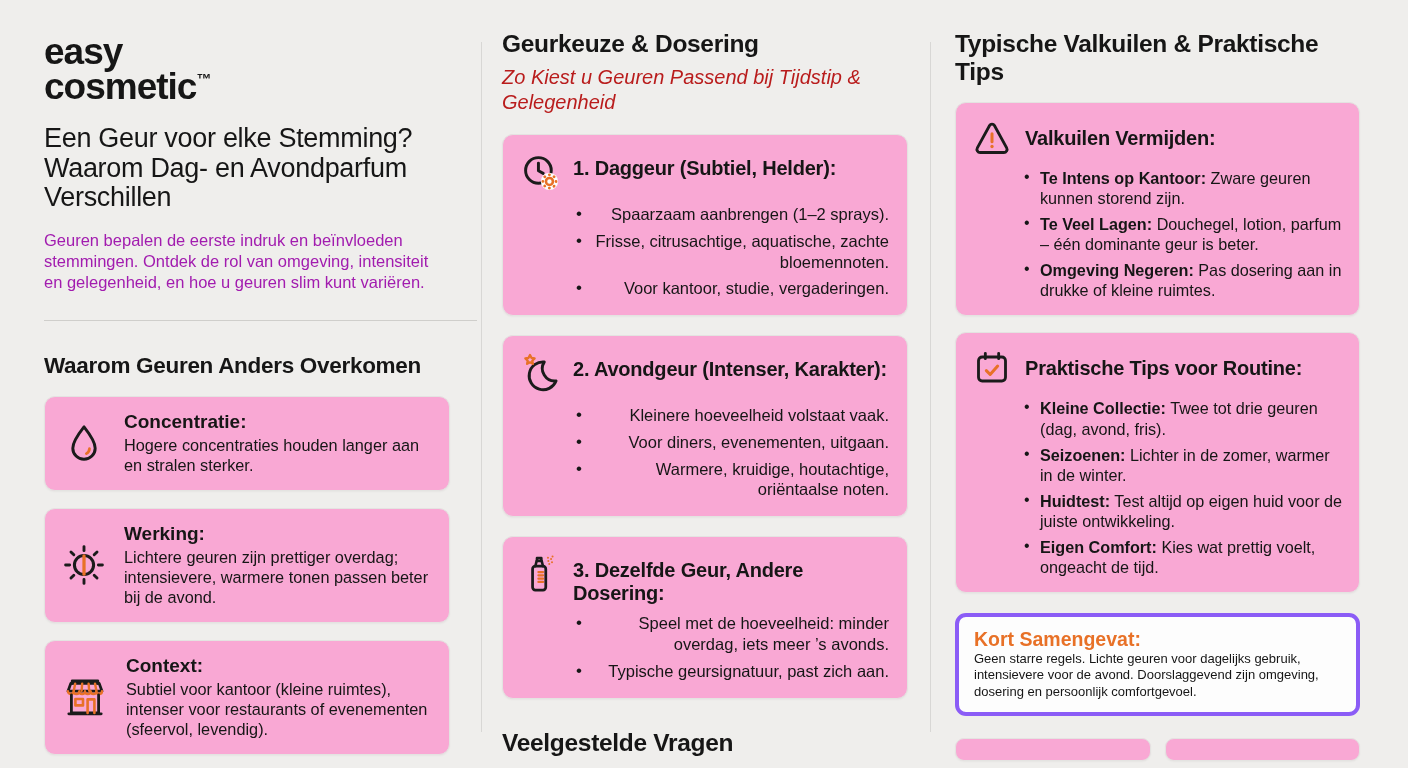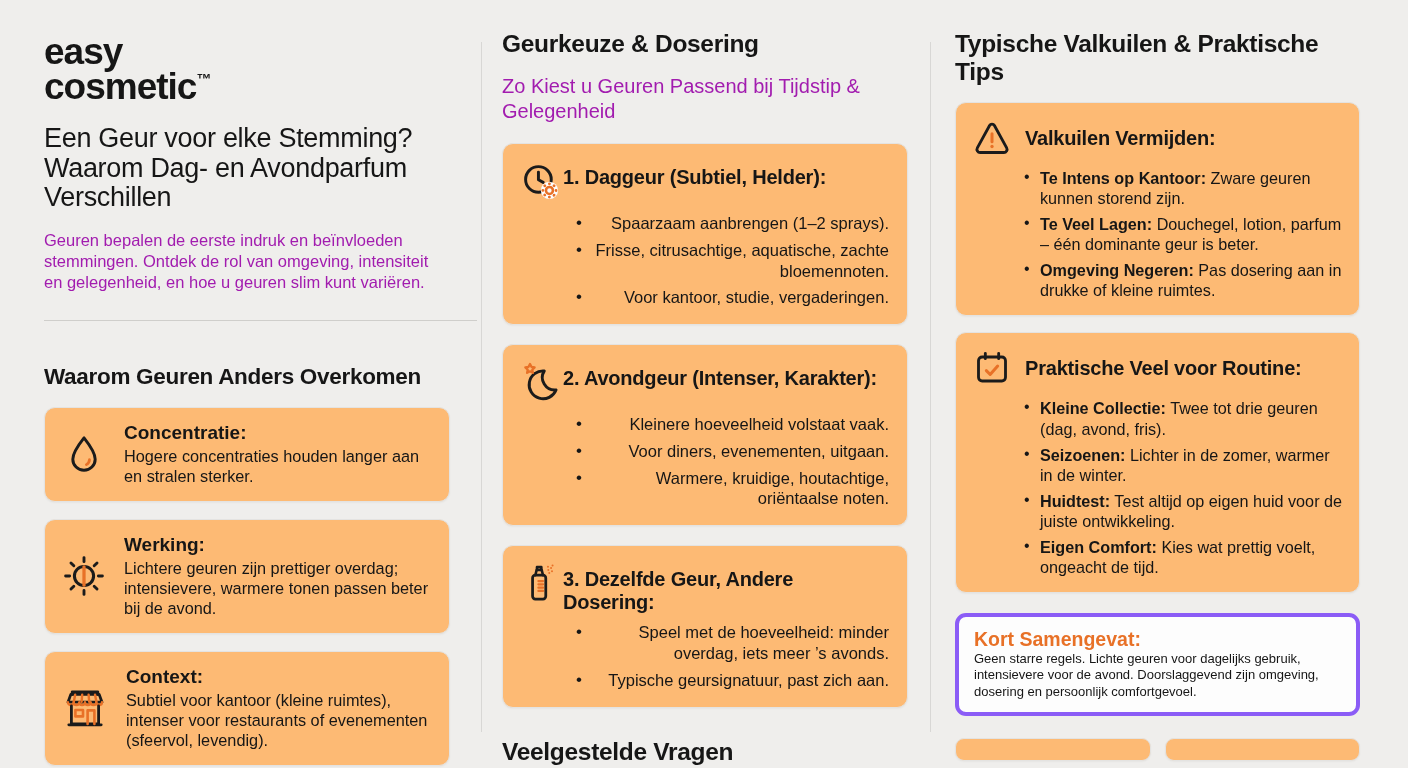--- a/index.html
+++ b/index.html
@@ -18,38 +18,38 @@
   .col-left  { left:44px;  width:406px; }
   .col-mid   { left:502px; width:406px; }
   .col-right { left:955px; width:405px; }
 
   
   .brand { margin-top:34px; font-weight:bold; font-size:37px; line-height:0.95; letter-spacing:-1px; }
   .brand .tm { font-size:15px; font-weight:bold; position:relative; top:-15px; letter-spacing:0; }
   .page-title { margin-top:20px; font-weight:normal; font-size:27px; line-height:1.09; letter-spacing:-0.3px; }
   .intro { margin-top:17px; font-size:16.5px; line-height:1.3; color:#a21caf; }
   .hr { margin-top:26px; height:1px; background:#cfcecb; width:433px; }
-  .section-title { margin-top:43px; font-weight:bold; font-size:22.5px; letter-spacing:-0.3px; }
+  .section-title { margin-top:32px; font-weight:bold; font-size:22.5px; letter-spacing:-0.3px; }
 
   .card {
-    background:#fdba74;
+    background:#f9a8d4;
     border:1px solid #e4e3e1;
     border-radius:11px;
     box-shadow:0 1px 2px rgba(0,0,0,0.04);
   }
   .info-card { margin-top:17px; display:flex; align-items:center; gap:17px; padding:14px 18px 14px 16px; min-height:84px; }
   .info-card .iconbox { flex:0 0 46px; display:flex; align-items:center; justify-content:center; }
   .info-card h3 { font-size:19px; font-weight:bold; margin-bottom:2px; }
   .info-card p { font-size:16.3px; line-height:1.25; }
 
   
   .col-mid h2, .col-right h2 { margin-top:30px; font-weight:bold; font-size:24.5px; letter-spacing:-0.3px; }
-  .subtitle { margin-top:16px; font-size:20px; line-height:1.25; color:#a21caf; }
+  .subtitle { margin-top:7px; font-size:20px; line-height:1.25; color:#b91c1c;font-style:italic; }
   .step-card { margin-top:19px; padding:15px 18px 16px 16px; }
-  .step-head { display:flex; align-items:flex-start; }
+  .step-head { display:flex; align-items:flex-start; gap:10px; }
   .step-head .iconbox { flex:0 0 44px; }
   .step-head h3 { font-size:20px; font-weight:bold; padding-top:7px; letter-spacing:-0.2px; }
   .step-card ul { margin:8px 0 0 56px; list-style:none; }
   .step-card li { position:relative; padding-left:17px; font-size:16.5px; line-height:1.26; margin-top:6px;text-align:right; }
   .step-card li::before { content:"•"; position:absolute; left:1px; top:-1px; font-size:17px; }
   .faq-title { margin-top:22px; font-weight:bold; font-size:24px; letter-spacing:-0.3px; }
   .faq-row { display:flex; gap:14px; margin-top:13px; }
   .faq-card { flex:1; padding:10px 13px 11px 13px; border-radius:9px; }
 
   
@@ -231,21 +231,21 @@
 
     <div class="card tip-card">
       <div class="tip-head">
         <span class="iconbox">
           <svg width="40" height="40" viewBox="0 0 24 24" fill="none" stroke-linecap="round">
             <rect x="3.9" y="5.4" width="16.2" height="14.4" rx="2.2" stroke="#1b1b1b" stroke-width="1.7"></rect>
             <path d="M8 3.2 v3.2 M16 3.2 v3.2" stroke="#1b1b1b" stroke-width="1.7"></path>
             <path d="M8.6 13.6 l2.3 2.3 4.5 -5.1" stroke="#e87127" stroke-width="1.8" stroke-linejoin="round"></path>
           </svg>
         </span>
-        <h3>Praktische Veel voor Routine:</h3>
+        <h3>Praktische Tips voor Routine:</h3>
       </div>
       <ul>
         <li><b>Kleine Collectie:</b><span> Twee tot drie geuren (dag, avond, fris).</span></li>
         <li><b>Seizoenen:</b><span> Lichter in de zomer, warmer in de winter.</span></li>
         <li><b>Huidtest:</b><span> Test altijd op eigen huid voor de juiste ontwikkeling.</span></li>
         <li><b>Eigen Comfort:</b><span> Kies wat prettig voelt, ongeacht de tijd.</span></li>
       </ul>
     </div>
 
     <div class="summary-card">

